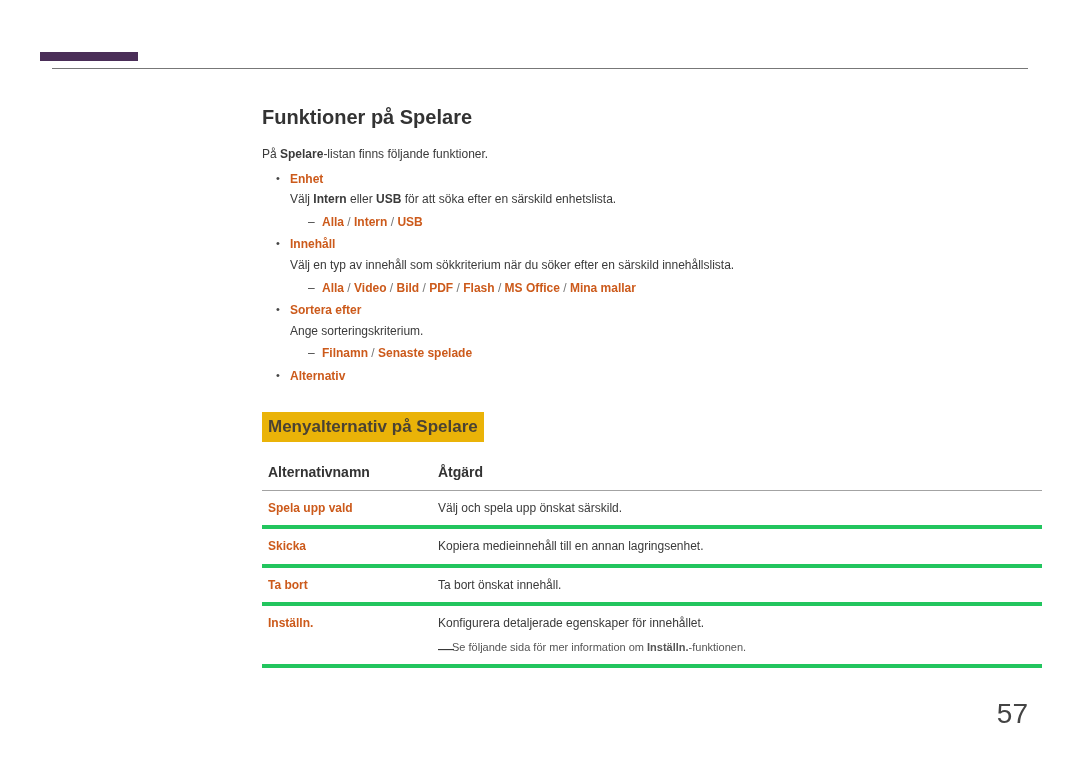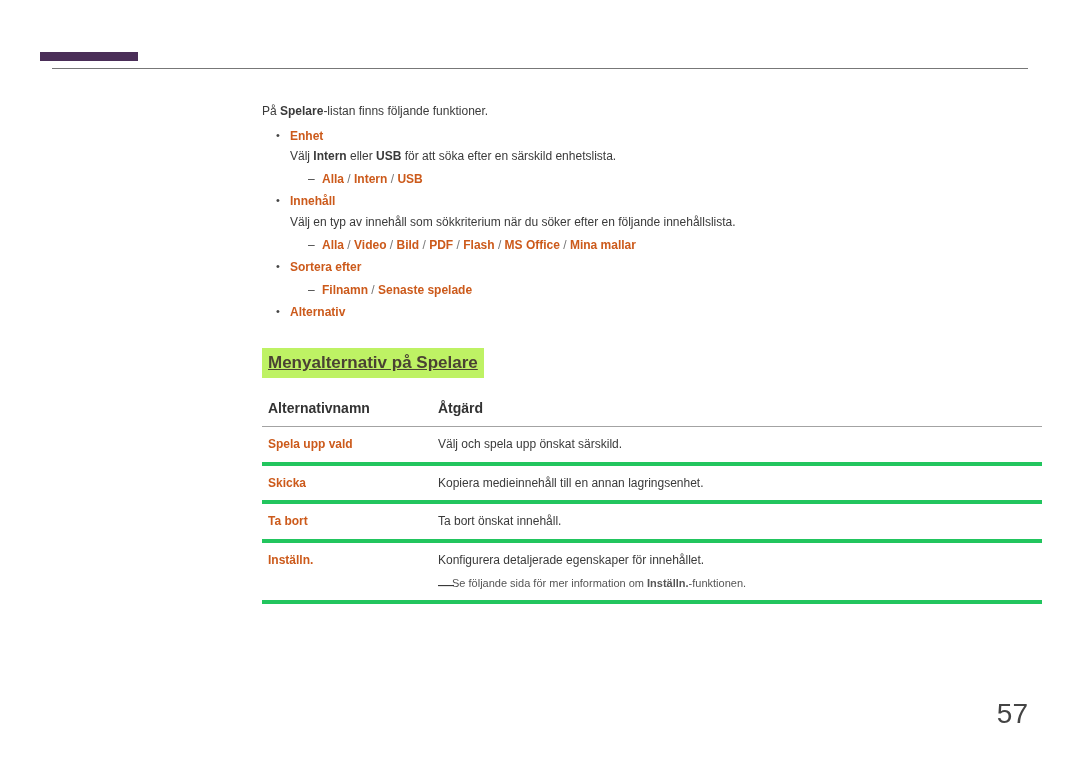--- a/index.html
+++ b/index.html
@@ -65,25 +65,24 @@
     top: 0;
     color: #444;
   }
   ul.sub .accent-opt { color: #cc5a1b; font-weight: 700; }
   .sep { color: #777; font-weight: 400; }
   h2 {
     display: inline-block;
     font-size: 17px;
     font-weight: 700;
     color: #4a4233;
-    background: #bef264;
+    background: #eab308;
     padding: 2px 6px;
     margin-top: 24px;
     margin-bottom: 14px;
-    text-decoration: underline;
   }
   table {
     width: 100%;
     border-collapse: collapse;
     font-size: 12px;
   }
   thead th {
     text-align: left;
     font-size: 14px;
     font-weight: 700;
@@ -124,20 +123,21 @@
 </style>
 </head>
 <body>
 
 <div class="corner-bar"></div>
 <div class="top-rule"></div>
 
 <div class="page">
   <div class="content">
 
+    <h1>Funktioner på Spelare</h1>
 
     <p class="intro">
       <span>På </span><span class="bold">Spelare</span><span>-listan finns följande funktioner.</span>
     </p>
 
     <ul class="top">
 
       <li>
         <span class="accent">Enhet</span>
         <span class="desc">
@@ -145,30 +145,31 @@
         </span>
         <ul class="sub">
           <li>
             <span class="accent-opt">Alla</span><span class="sep"> / </span><span class="accent-opt">Intern</span><span class="sep"> / </span><span class="accent-opt">USB</span>
           </li>
         </ul>
       </li>
 
       <li>
         <span class="accent">Innehåll</span>
-        <span class="desc">Välj en typ av innehåll som sökkriterium när du söker efter en följande innehållslista.</span>
+        <span class="desc">Välj en typ av innehåll som sökkriterium när du söker efter en särskild innehållslista.</span>
         <ul class="sub">
           <li>
             <span class="accent-opt">Alla</span><span class="sep"> / </span><span class="accent-opt">Video</span><span class="sep"> / </span><span class="accent-opt">Bild</span><span class="sep"> / </span><span class="accent-opt">PDF</span><span class="sep"> / </span><span class="accent-opt">Flash</span><span class="sep"> / </span><span class="accent-opt">MS Office</span><span class="sep"> / </span><span class="accent-opt">Mina mallar</span>
           </li>
         </ul>
       </li>
 
       <li>
         <span class="accent">Sortera efter</span>
+        <span class="desc">Ange sorteringskriterium.</span>
         <ul class="sub">
           <li>
             <span class="accent-opt">Filnamn</span><span class="sep"> / </span><span class="accent-opt">Senaste spelade</span>
           </li>
         </ul>
       </li>
 
       <li>
         <span class="accent">Alternativ</span>
       </li>

